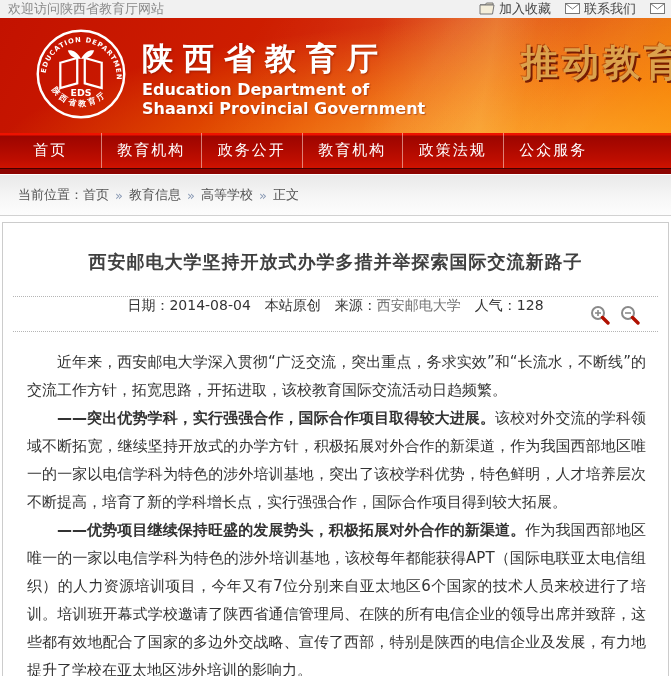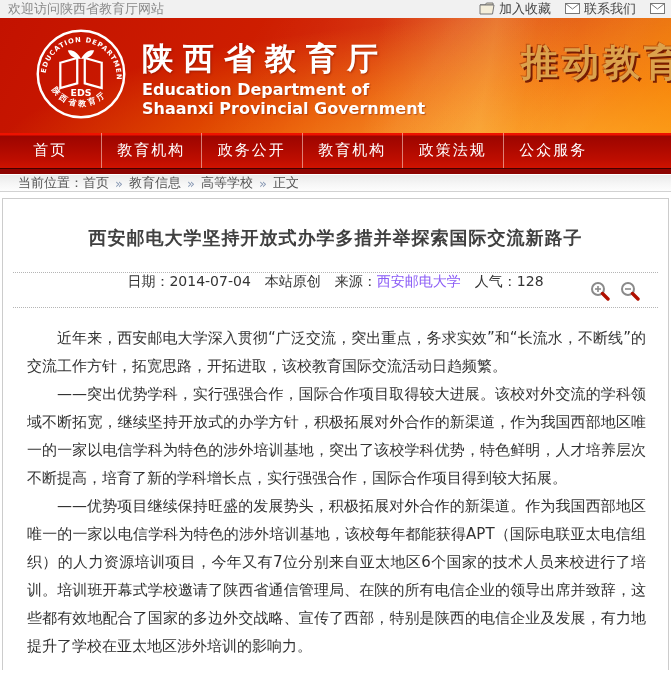--- a/index.html
+++ b/index.html
@@ -36,44 +36,44 @@
 
   
   .nav { height:35px; display:flex;
     background:linear-gradient(180deg,#ee1200 0,#ee1200 2px,#9c0500 3px,#a90800 35%,#bd0d00 75%,#cf1300 100%); }
   .nav-item { flex:0 0 100.5px; display:flex; align-items:center; justify-content:center;
     color:#fff; font-size:15px; letter-spacing:2px; cursor:pointer; position:relative; white-space:nowrap; }
   .nav-item + .nav-item { border-left:1px solid rgba(255,225,215,0.55); }
   .nav-strip { height:6px; background:#8d0300; border-top:1px solid #420000; }
 
   
-  .crumbbar { height:18px; display:flex; align-items:center; padding-left:18px;
+  .crumbbar { height:42px; display:flex; align-items:center; padding-left:18px;
     background:linear-gradient(180deg,#e9e9e9 0%,#f6f6f6 55%,#fdfdfd 100%);
     border-top:1px solid #ffffff; border-bottom:1px solid #d2d2d2;
     font-size:13px; color:#555; }
   .crumbbar .sep { color:#8a9ab5; margin:0 6px; font-size:13px; }
   .crumb-link { cursor:pointer; color:#555; }
 
   
   .article-wrap { padding:6px 2px 0 2px; background:#fff; }
   .article { border:1px solid #cccccc; border-bottom:none; min-height:450px;
     background:#fff; padding:0 0 10px 0; }
   .article-title { text-align:center; font-size:18px; font-weight:bold; color:#404040;
     padding:27px 30px 22px 30px; letter-spacing:1px; }
   .meta-row { position:relative; margin:0 10px; border-top:1px dotted #b5b5b5;
     border-bottom:1px dotted #b5b5b5; height:36px; display:flex; align-items:flex-start;
     justify-content:center; font-size:14px; color:#333; }
   .meta-row .gap { display:inline-block; width:14px; }
-  .meta-src { color:#8b5cf6; cursor:pointer;font-family:Liberation Serif, serif; }
+  .meta-src { color:#737373; cursor:pointer;font-family:Liberation Serif, serif; }
   .zoom-icons { position:absolute; right:18px; top:8px; display:flex; gap:10px; }
   .zoom-icons svg { cursor:pointer; display:block; }
   .article-body { padding:16px 22px 0 24px; font-size:15px; color:#333;
     line-height:28px; text-align:justify; }
   .article-body p { text-indent:2em; }
-  .article-body .lead { font-weight:normal;margin-top:7px; }
+  .article-body .lead { font-weight:bold;margin-top:7px; }
 </style>
 </head>
 <body>
 
 <div class="topbar">
   <div class="welcome">欢迎访问陕西省教育厅网站</div>
   <div class="links">
     <div class="toplink">
       <span>
         <svg width="16" height="13" viewBox="0 0 16 13">
@@ -159,21 +159,21 @@
   <span>正文</span>
 </div>
 
 <div class="article-wrap">
   <div class="article">
 
     <div class="article-title">西安邮电大学坚持开放式办学多措并举探索国际交流新路子</div>
 
     <div class="meta-row">
       <span>日期：</span>
-        <span>2014-07-04</span>
+        <span>2014-08-04</span>
         <span class="gap"></span>
       <span>本站原创</span>
         <span class="gap"></span>
       <span>来源：</span>
       <span class="meta-src">西安邮电大学</span>
         <span class="gap"></span>
       <span>人气：</span>
         <span>128</span>
 
       <div class="zoom-icons">

